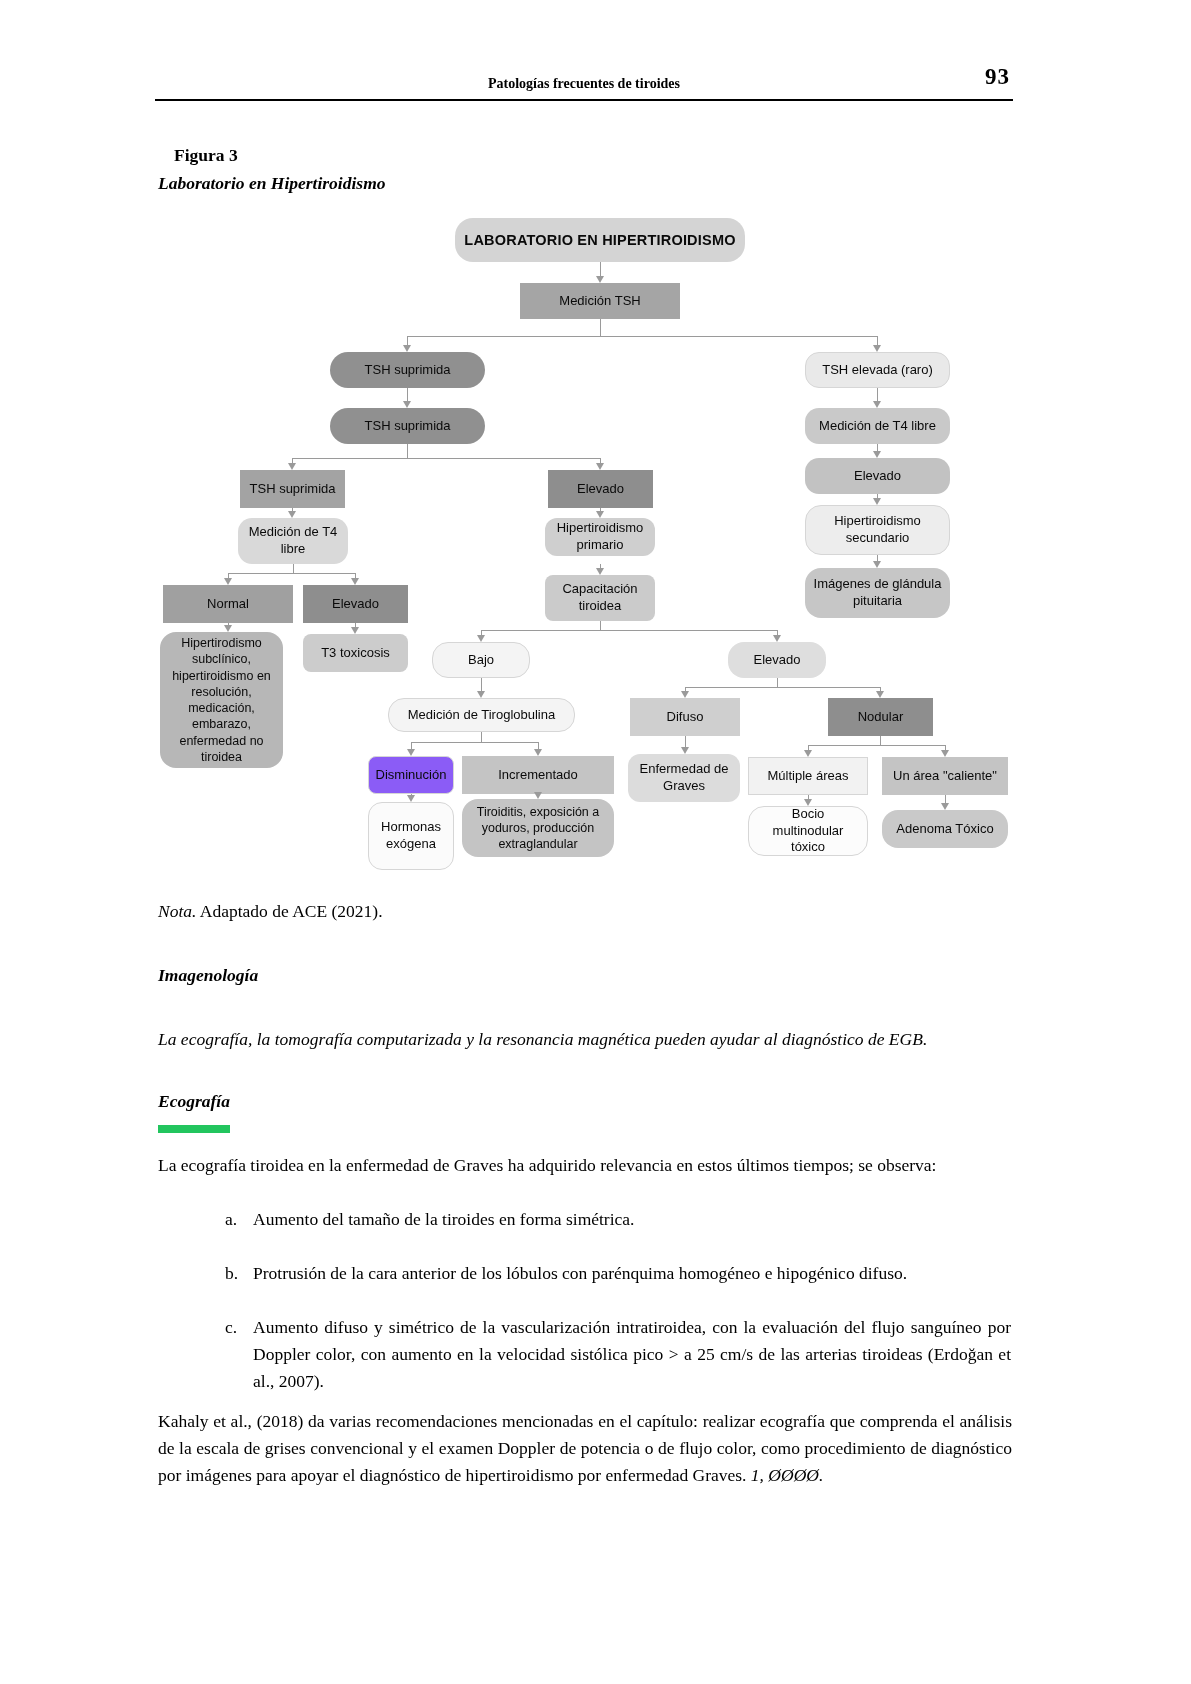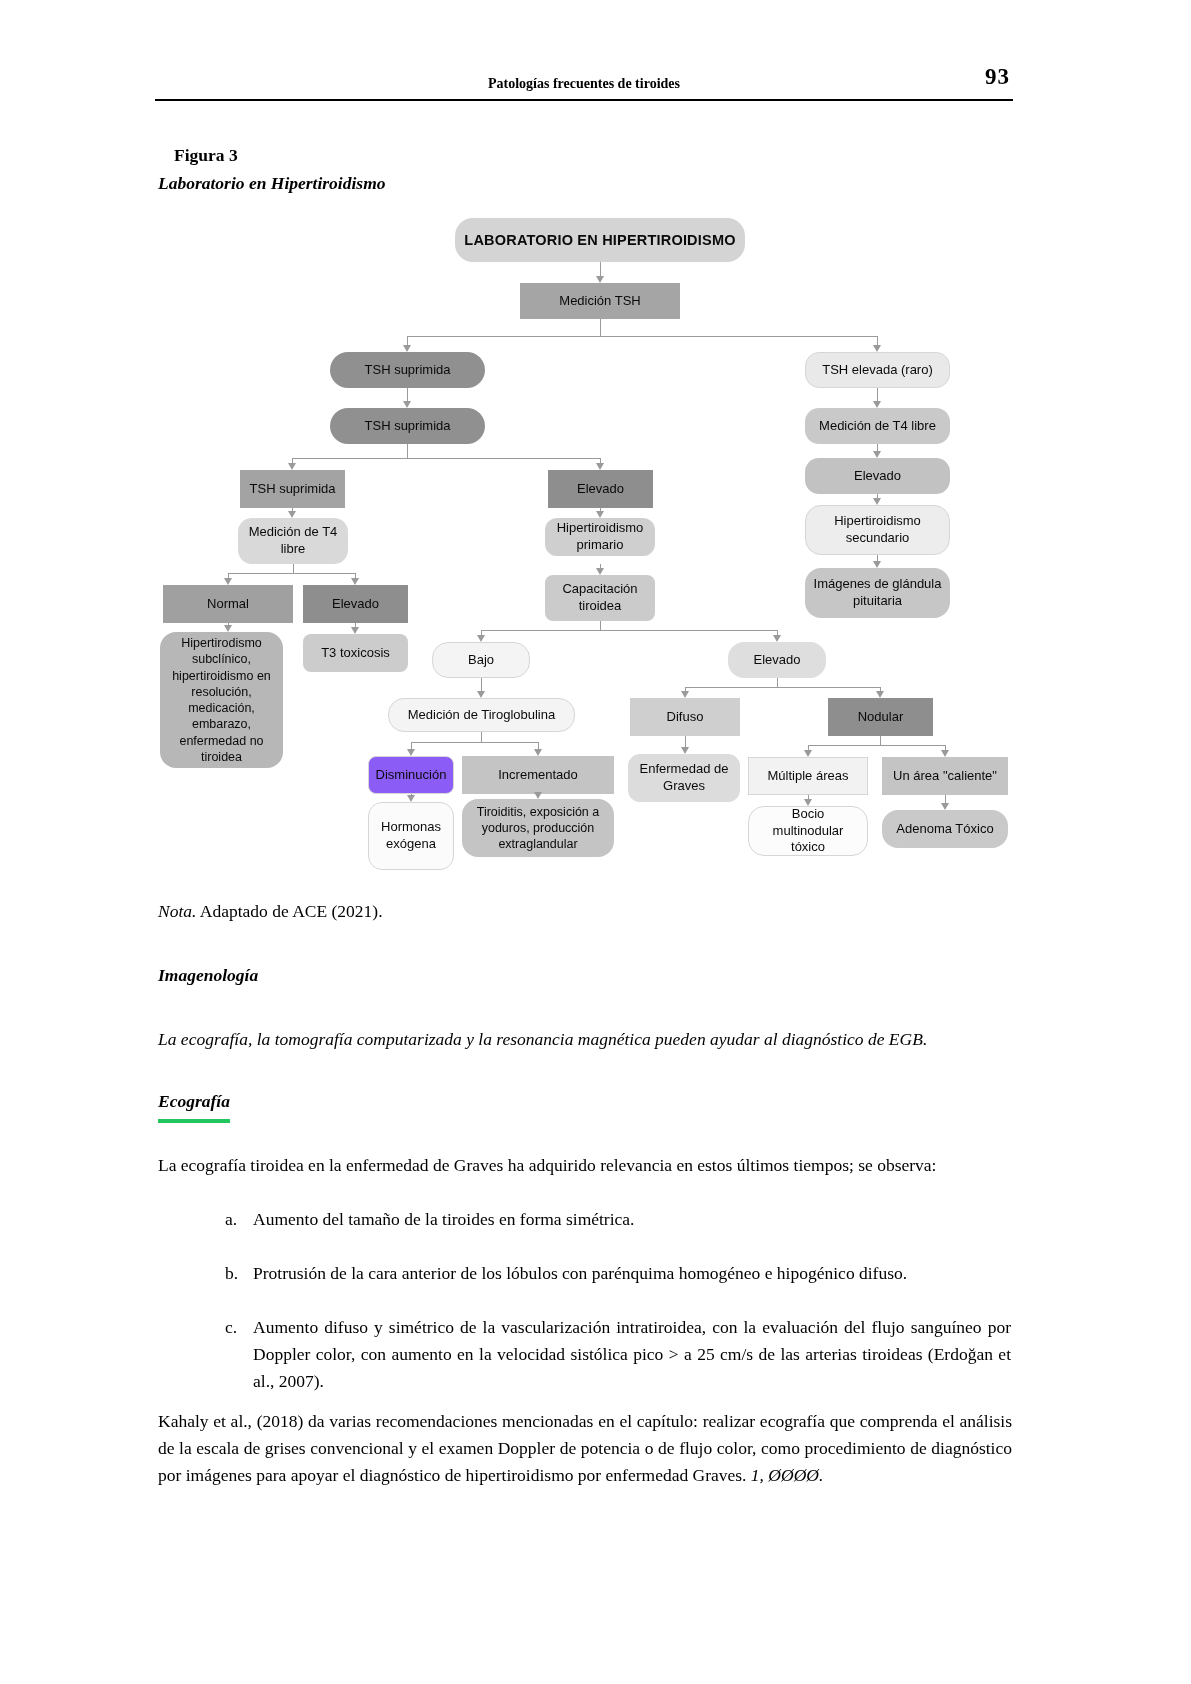--- a/index.html
+++ b/index.html
@@ -28,21 +28,21 @@
     border-right:4px solid transparent;border-top:7px solid #9a9a9a;}
 
   
   .body-text{font-size:17.5px;line-height:27px;}
   .just{text-align:justify;}
   .it{font-style:italic;}
   .nota{top:898px;left:158px;width:852px;margin:0;}
   .sec-head-1{top:962px;left:158px;font-style:italic;font-weight:bold;}
   .par-1{top:1026px;left:158px;width:860px;margin:0;font-style:italic;}
   .sec-head-2{top:1088px;left:158px;font-style:italic;font-weight:600;
-    border-bottom:4px solid #22c55e;padding-bottom:4px;}
+    border-bottom:8px solid #22c55e;padding-bottom:10px;}
   .par-2{top:1152px;left:158px;width:860px;margin:0;}
   .list-item{left:225px;width:787px;display:flex;}
   .li-a{top:1206px;}
   .li-b{top:1260px;}
   .li-c{top:1314px;}
   .li-marker{flex:0 0 20px;}
   .li-text{margin-left:8px;width:758px;}
   .closing{top:1408px;left:158px;width:854px;margin:0;}
 </style>
 </head>

